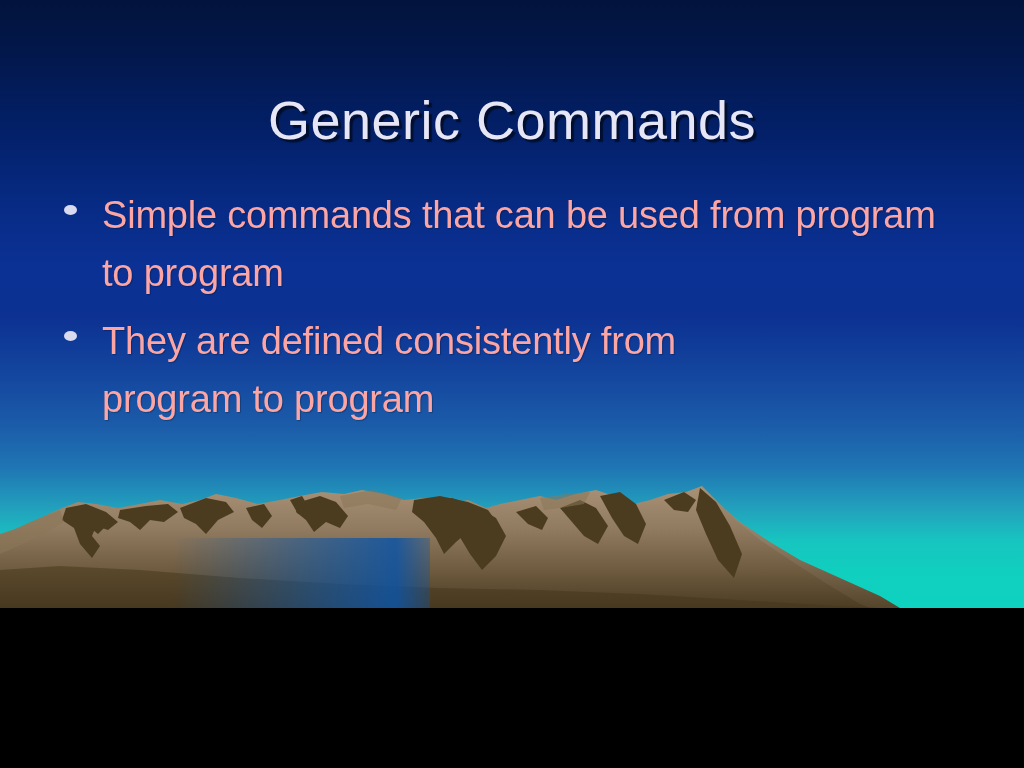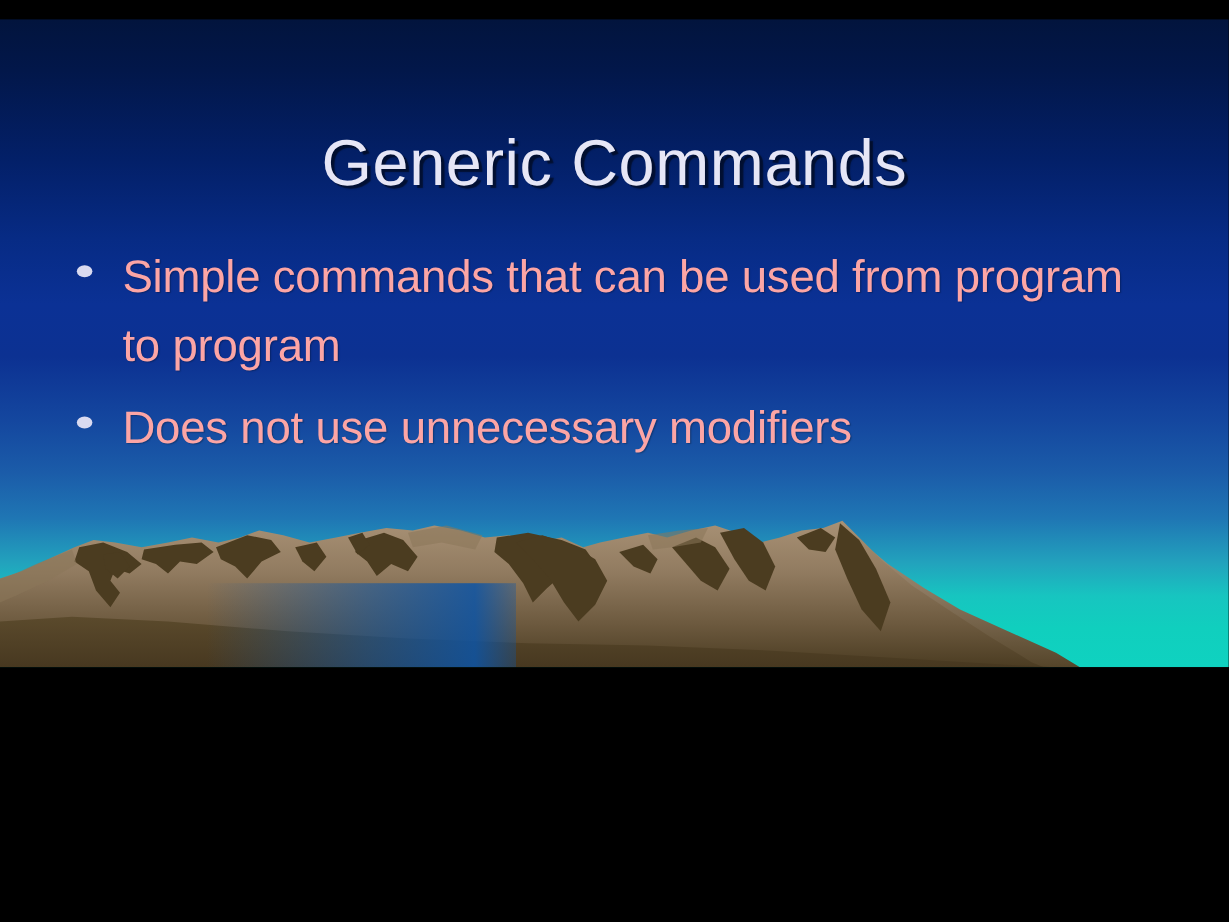--- a/index.html
+++ b/index.html
@@ -3,24 +3,23 @@
 <meta charset="utf-8">
 <style>
   html, body {
     margin: 0;
     padding: 0;
     background: #000;
   }
   #slide {
     position: relative;
     width: 1024px;
-    height: 540px;
+    height: 608px;
     overflow: hidden;
     font-family: "Liberation Sans", sans-serif;
-    margin-top: 16px;
   }
 
   
   #sky {
     position: absolute;
     inset: 0;
     background: linear-gradient(to bottom,
         #02143d 0%,
         #02174a 8%,
         #032069 22%,
@@ -217,22 +216,22 @@
 
   <div id="body-block">
 
     <div class="bullet-row">
       <span class="bullet-mark">
         <span class="bullet-dot"></span>
       </span>
       <span class="bullet-text b-wide">Simple commands that can be used from program to program</span>
     </div>
 
-
     <div class="bullet-row">
       <span class="bullet-mark">
         <span class="bullet-dot"></span>
       </span>
-      <span class="bullet-text b-wide">Does not use unnecessary modifiers</span>
+      <span class="bullet-text b-narrow">They are defined consistently from program to program</span>
     </div>
+
 
   </div>
 </div>
 
 </body></html>

